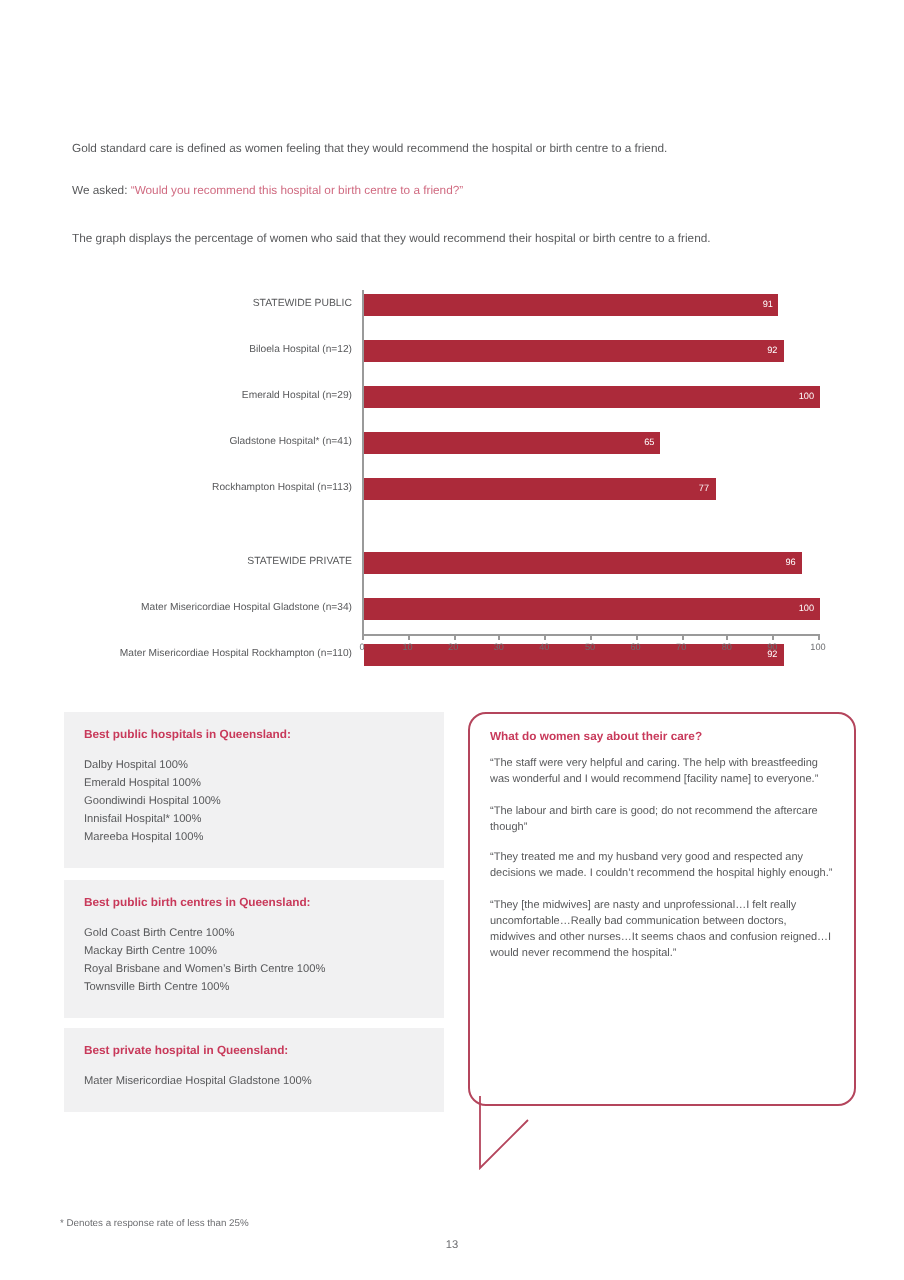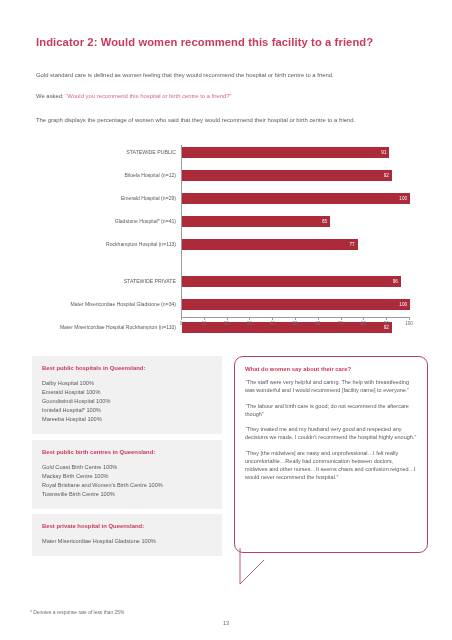--- a/index.html
+++ b/index.html
@@ -203,21 +203,20 @@
     text-align: center;
     font-size: 5.6px;
     color: #6d6e71;
   }
 </style>
 </head>
 <body>
 
 <div class="page">
 
-  <div class="heading">Indicator 2: Would women recommend this facility to a friend?</div>
 
   <div class="intro intro-1">Gold standard care is defined as women feeling that they would recommend the hospital or birth centre to a friend.</div>
 
   <div class="intro intro-2"><span>We asked: </span><span class="quote-inline">“Would you recommend this hospital or birth centre to a friend?”</span></div>
 
   <div class="intro intro-3">The graph displays the percentage of women who said that they would recommend their hospital or birth centre to a friend.</div>
 
   <div class="chart">
     <div class="chart-labels">
         <div class="cat-label statewide" style="top: 4.9px;">STATEWIDE PUBLIC</div>

